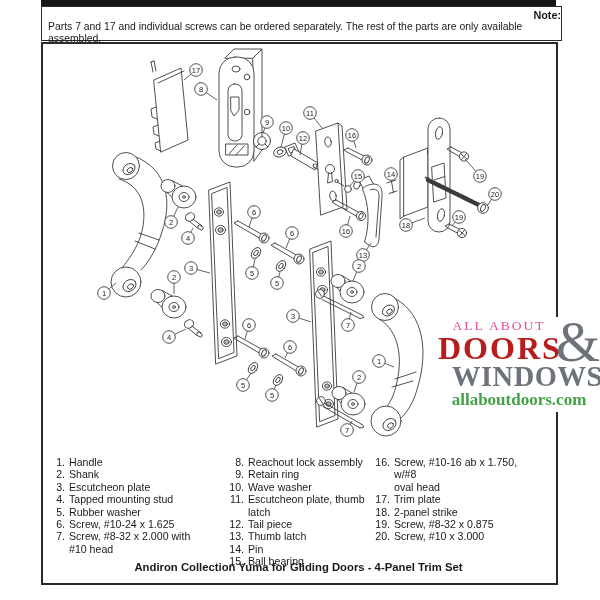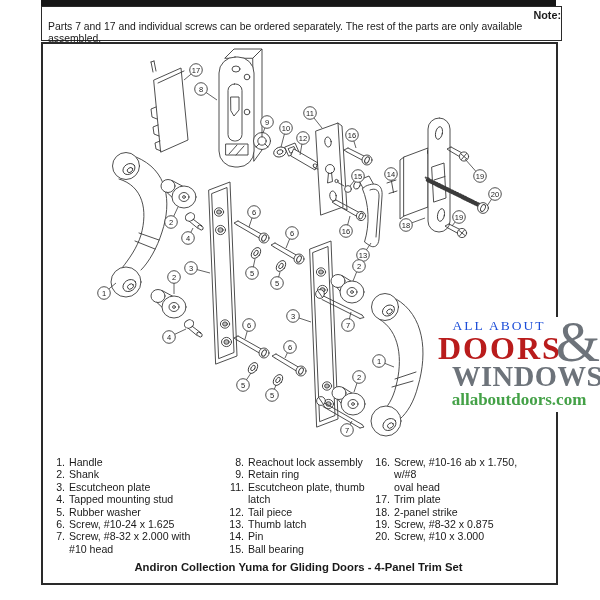--- a/index.html
+++ b/index.html
@@ -510,21 +510,21 @@
         </g>
         <g>
           <circle cx="347" cy="430" r="6.3"></circle>
           <text x="347" y="432.7">7</text>
         </g>
       </g>
   </svg>
 
   <div class="logo">
     <div class="logo-amp gray" style="color: rgb(109, 115, 122);">&amp;</div>
-    <div class="logo-allabout gray" style="color: #1d4ed8;">ALL ABOUT</div>
+    <div class="logo-allabout gray" style="color: #ec4899;">ALL ABOUT</div>
     <div class="logo-doors gray" style="color: #b91c1c;">DOORS</div>
     <div class="logo-windows gray" style="color: rgb(109, 115, 122);">WINDOWS</div>
     <div class="logo-url" style="color: rgb(68, 161, 71);">allaboutdoors.com</div>
   </div>
 
   <div class="plist-col col1">
     <div class="pitem">
         <span class="pnum">1.</span>
         <span class="plabel">Handle</span>
       </div>
@@ -558,20 +558,24 @@
   <div class="plist-col col2">
     <div class="pitem">
         <span class="pnum">8.</span>
         <span class="plabel">Reachout lock assembly</span>
       </div>
     <div class="pitem">
         <span class="pnum">9.</span>
         <span class="plabel">Retain ring</span>
       </div>
     <div class="pitem">
+        <span class="pnum">10.</span>
+        <span class="plabel">Wave washer</span>
+      </div>
+    <div class="pitem">
         <span class="pnum">11.</span>
         <span class="plabel">Escutcheon plate, thumb latch</span>
       </div>
     <div class="pitem">
         <span class="pnum">12.</span>
         <span class="plabel">Tail piece</span>
       </div>
     <div class="pitem">
         <span class="pnum">13.</span>
         <span class="plabel">Thumb latch</span>

